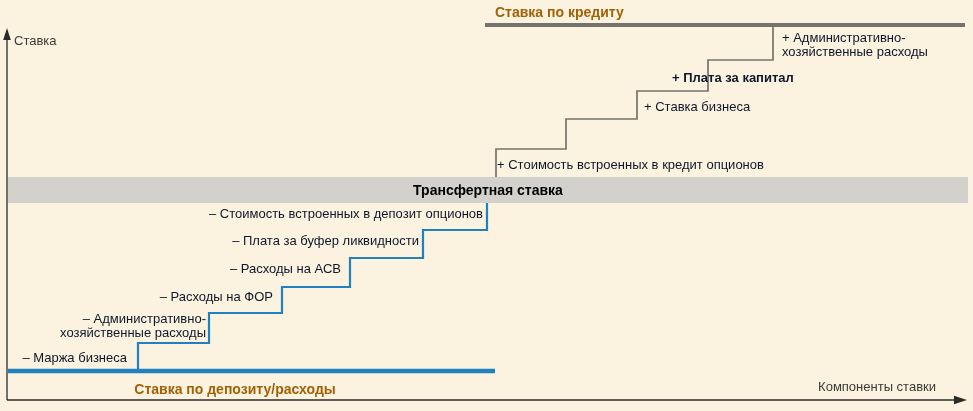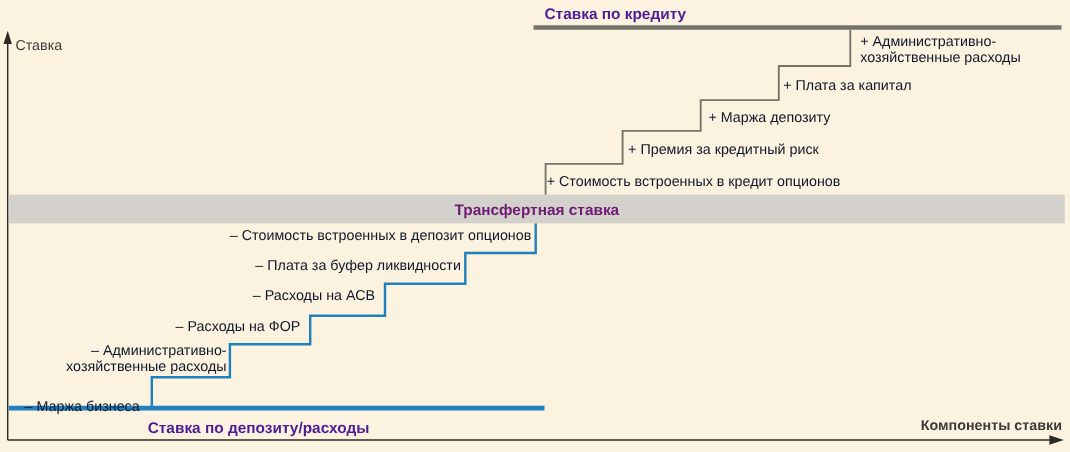--- a/index.html
+++ b/index.html
@@ -21,34 +21,34 @@
     font-size: 13px;
     line-height: 14px;
     color: #0f172a;
     white-space: pre-line;
   }
   .lbl.right { text-align: right; }
   .title {
     position: absolute;
     font-size: 14px;
     font-weight: bold;
-    color: #4c1d95;
+    color: #a16207;
     white-space: nowrap;
   }
   #transfer-band {
     position: absolute;
     left: 8px; top: 177px;
     width: 960px; height: 26px;
     background: #D3D1CC;
     text-align: center;
   }
   #transfer-band .band-text {
     font-size: 14px;
     font-weight: bold;
-    color: #701a75;
+    color: #000000;
     line-height: 26px;
   }
   .axis-label {
     position: absolute;
     font-size: 13px;
     color: #3B3B37;
     white-space: nowrap;
   }
 </style>
 </head>
@@ -67,38 +67,37 @@
     <line x1="485" y1="25" x2="965" y2="25" stroke="#74746C" stroke-width="4"></line>
 
     <path d="M773 27 L773 60 L708 60 L708 91 L637 91 L637 119 L566 119 L566 149 L496 149 L496 177" fill="none" stroke="#74746C" stroke-width="1.7"></path>
 
     <path d="M487 203 L487 230 L423 230 L423 258 L350 258 L350 287 L282 287 L282 313 L209 313 L209 343 L138 343 L138 369" fill="none" stroke="#2180BE" stroke-width="2.2"></path>
 
     <line x1="8" y1="371" x2="495" y2="371" stroke="#2180BE" stroke-width="4.5"></line>
   </svg>
 
   <div class="axis-label" style="left:14px; top:33px;">Ставка</div>
-  <div class="axis-label" style="left:837px; top:379px; width:132px; font-weight:bold;">Компоненты ставки</div>
+  <div class="axis-label" style="left:804px; top:379px; width:132px; text-align:right;">Компоненты ставки</div>
 
   <div class="title" style="left:495px; top:4px;">Ставка по кредиту</div>
 
   <div id="transfer-band">
     <span class="band-text">Трансфертная ставка</span>
   </div>
 
   <div class="title" style="left:85px; top:381px; width:300px; text-align:center;">Ставка по депозиту/расходы</div>
 
   <div class="lbl" style="left:782px; top:31px;">+ Административно-
 хозяйственные расходы</div>
-  <div class="lbl" style="left:712px; top:71px;">+ Плата за капитал</div>
-  <div class="lbl" style="left:644px; top:100px;">+ Маржа депозиту</div>
-  <div class="lbl" style="left:571px; top:129px;">+ Премия за кредитный риск</div>
+  <div class="lbl" style="left:672px; top:71px;font-weight:bold;">+ Плата за капитал</div>
+  <div class="lbl" style="left:644px; top:100px;">+ Ставка бизнеса</div>
   <div class="lbl" style="left:497px; top:158px;">+ Стоимость встроенных в кредит опционов</div>
 
   <div class="lbl right" style="right:554px; top:234px;">– Плата за буфер ликвидности</div>
   <div class="lbl right" style="right:490px; top:207px;">– Стоимость встроенных в депозит опционов</div>
   <div class="lbl right" style="right:632px; top:262px;text-align:center;">– Расходы на АСВ</div>
   <div class="lbl right" style="right:700px; top:290px;">– Расходы на ФОР</div>
   <div class="lbl right" style="right:767px; top:312px;">– Административно-
 хозяйственные расходы</div>
-  <div class="lbl right" style="right:846px; top:363px;">– Маржа бизнеса</div>
+  <div class="lbl right" style="right:846px; top:351px;">– Маржа бизнеса</div>
 
 </div>
 
 </body></html>

